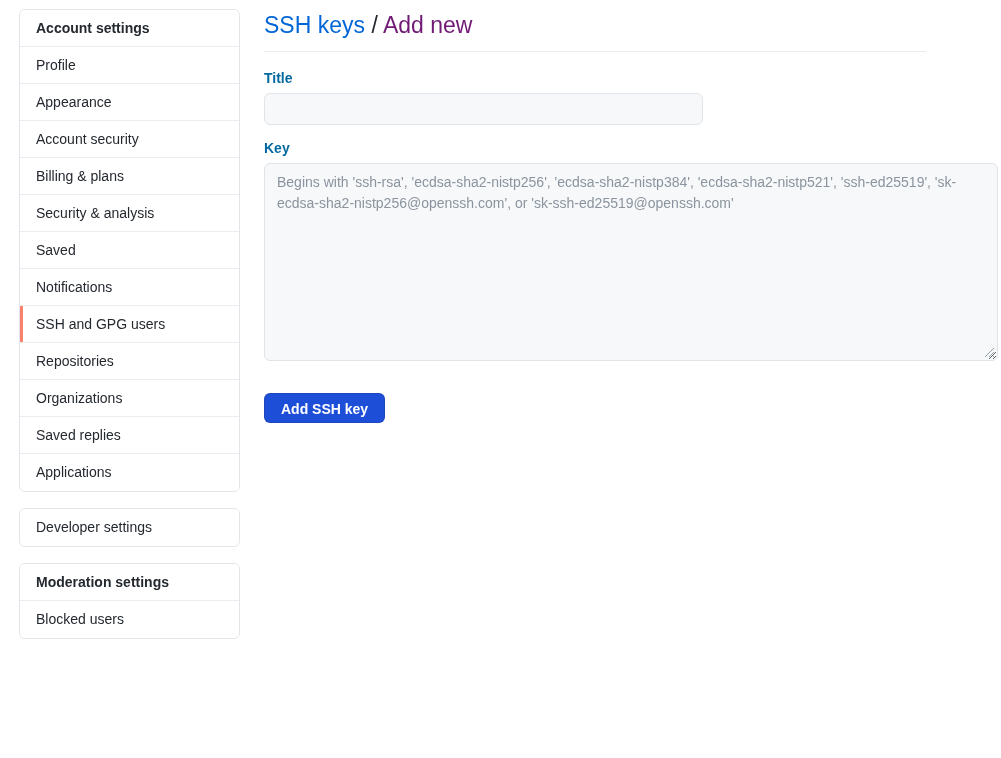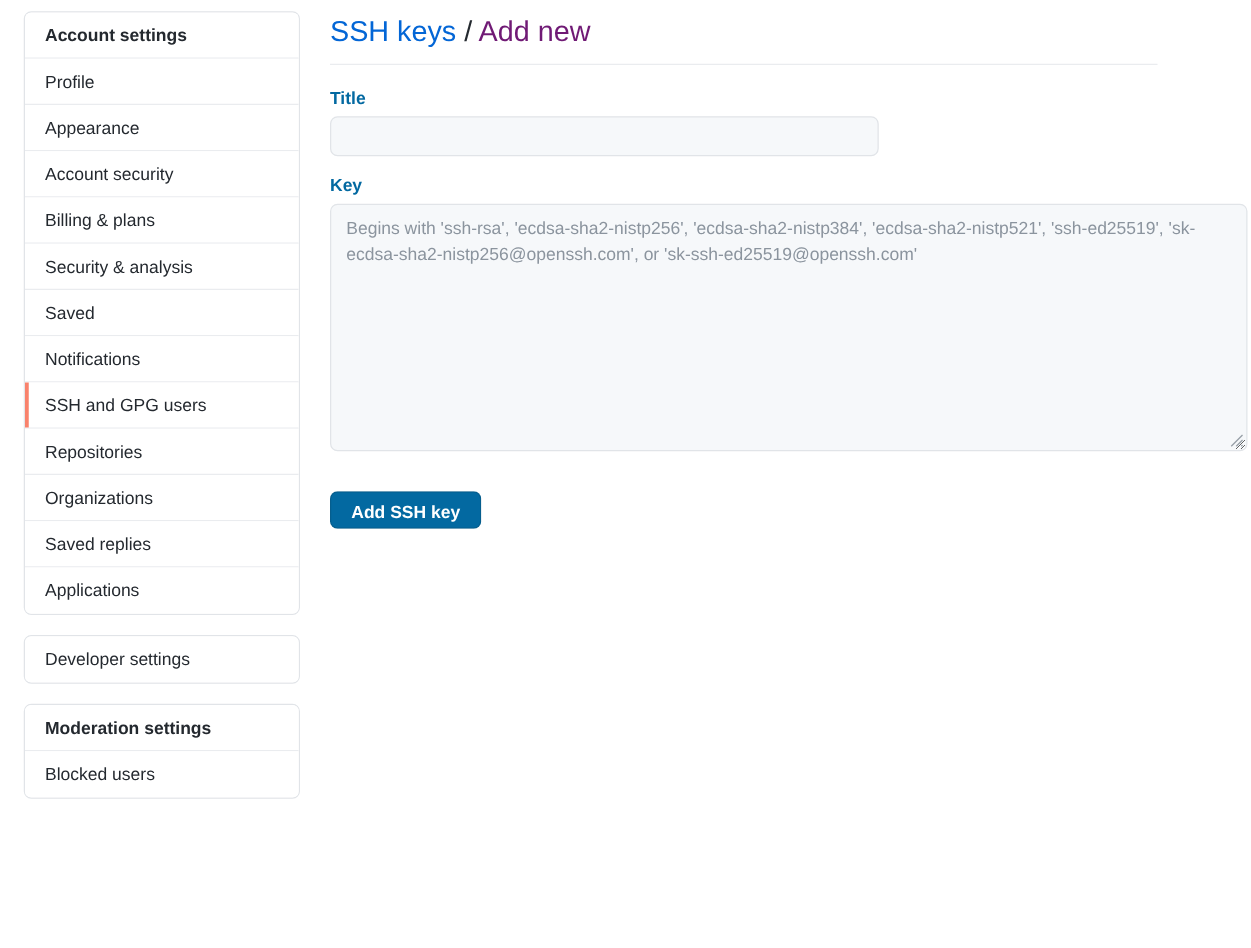--- a/index.html
+++ b/index.html
@@ -161,21 +161,21 @@
   .btn-primary {
     display: inline-block;
     margin-top: 17px;
     padding: 0 16px;
     height: 30px;
     line-height: 30px;
     font-family: "Liberation Sans", sans-serif;
     font-size: 14px;
     font-weight: bold;
     color: #ffffff;
-    background: #0369a1;
+    background: #1d4ed8;
     border: 1px solid rgba(27,31,35,0.15);
     border-radius: 6px;
     cursor: pointer;
   }
 </style>
 </head>
 <body>
 
 <div class="page">
 

